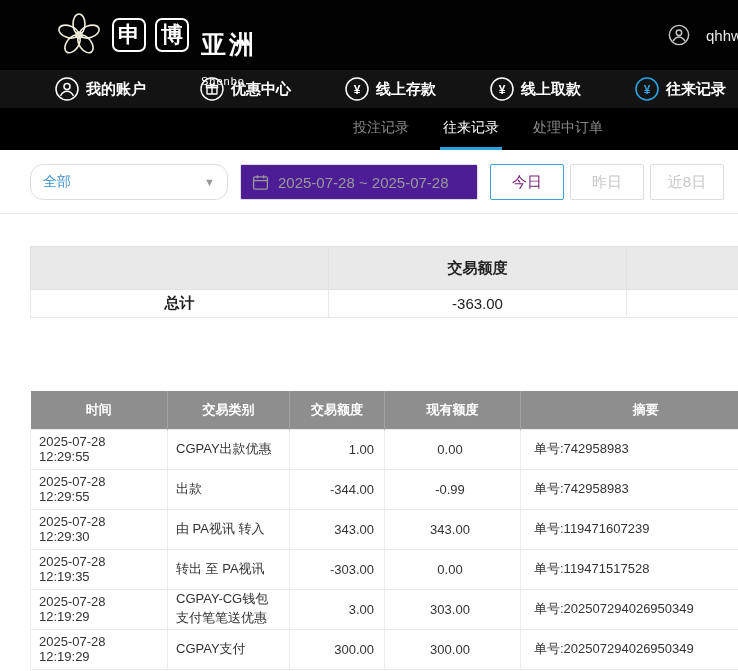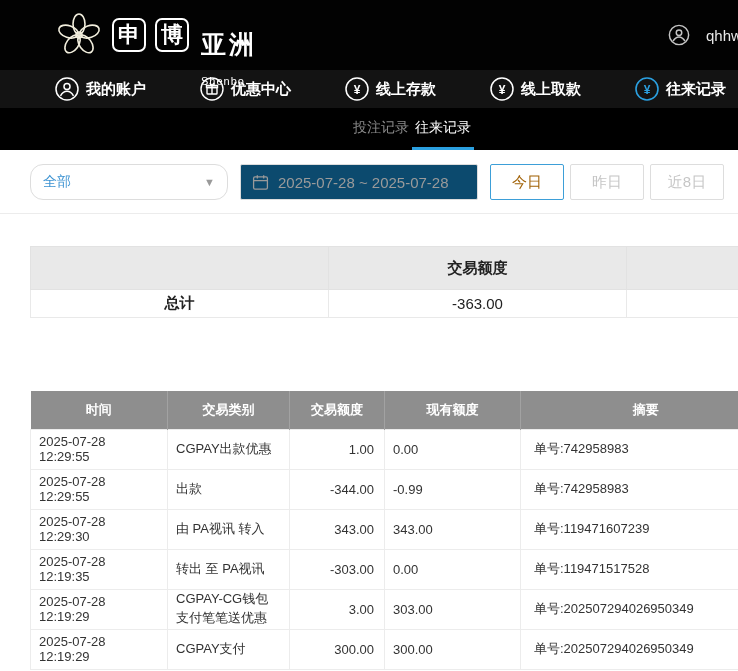--- a/index.html
+++ b/index.html
@@ -21,41 +21,41 @@
               align-items:center; gap:16px; color:#e8e8e8; font-size:15px;
               white-space:nowrap; cursor:pointer; }
 
   
   .nav { height:38px; background:#131313; display:flex; align-items:center;
          padding-left:55px; gap:54px; overflow:hidden; }
   .nav-item { display:flex; align-items:center; gap:7px; color:#fff; font-size:15px;
               font-weight:bold; white-space:nowrap; cursor:pointer; flex:none; }
 
   
-  .tabs { height:42px; background:#000; display:flex; padding-left:350px; }
+  .tabs { height:42px; background:#000; display:flex; padding-left:350px; gap:28px; }
   .tab { display:flex; align-items:center; font-size:14px; color:#8b8b8b;
          border-bottom:3px solid transparent; padding:0 3px; cursor:pointer;
          white-space:nowrap; }
   .tab.active { color:#fff; border-bottom-color:#2ba0e0; }
 
   
   .filters { display:flex; gap:12px; padding:14px 0 0 30px; align-items:center; }
   .sel { width:198px; height:36px; border:1px solid #ddd; border-radius:13px;
          display:flex; align-items:center; padding:0 12px; font-size:14px;
          color:#3d93d2; background:#fff; cursor:pointer; }
   .sel .caret { margin-left:auto; color:#9a9a9a; font-size:11px; }
   .datebox { width:238px; height:36px; border:1px solid #ddd; border-radius:2px;
              display:flex; align-items:center; gap:9px; padding:0 11px;
-             font-size:15px; color:#9a9a9a; background:#0c4a6e; cursor:pointer;
+             font-size:15px; color:#9a9a9a; background:#4c1d95; cursor:pointer;
              white-space:nowrap; }
   .qgroup { display:flex; gap:6px; }
   .qbtn { width:74px; height:36px; border:1px solid #ddd; background:#fff;
           border-radius:2px; font-size:15px; color:#c6c6c6; cursor:pointer;
           font-family:inherit; }
-  .qbtn.active { border-color:#3d9fd8; color:#a16207; }
+  .qbtn.active { border-color:#3d9fd8; color:#701a75; }
 
   .divider { border:none; border-top:1px solid #ececec; margin-top:13px; }
 
   
   .summary { margin:32px 0 0 30px; width:708px; border-collapse:collapse;
              table-layout:fixed; }
   .summary th { background:#e9e9e9; height:43px; font-size:15px; color:#222;
                 font-weight:bold; border:1px solid #e2e2e2; }
   .summary td { height:28px; text-align:center; font-size:15px; color:#222;
                 border:1px solid #e9e9e9; }
@@ -65,21 +65,21 @@
   .txn { margin:73px 0 0 30px; width:740px; border-collapse:collapse;
          table-layout:fixed; }
   .txn thead th { background:#8e8e8e; color:#fff; font-size:13px; font-weight:bold;
                   height:38px; border-right:1px solid #a2a2a2; }
   .txn thead th:last-child { border-right:none; }
   .txn tbody td { height:40px; font-size:13px; color:#333;
                   border:1px solid #ececec; padding:0 8px; background:#fff; }
   .txn td.t-time { }
   .txn td.t-type { padding-left:8px; line-height:1.45; }
   .txn td.t-amt  { text-align:right; padding-right:10px; }
-  .txn td.t-bal  { text-align:left; padding-right:13px; }
+  .txn td.t-bal  { text-align:center; padding-right:13px; }
   .txn td.t-memo { padding-left:13px; }
 
   svg { display:block; }
 </style>
 </head>
 <body>
 
 <div class="hdr">
   <div class="logo">
     <span class="logo-flower">
@@ -165,20 +165,21 @@
         <text x="12" y="16.5" font-size="12" text-anchor="middle" fill="#2ba0e0">¥</text>
       </svg>
     </span>
     <span>往来记录</span>
   </div>
 </div>
 
 <div class="tabs">
   <div class="tab">投注记录</div>
   <div class="tab active">往来记录</div>
+  <div class="tab">处理中订单</div>
 </div>
 
 <div class="filters">
   <div class="sel">
     <span>全部</span>
     <span class="caret">▼</span>
   </div>
   <div class="datebox">
     <span>
       <svg width="17" height="17" viewBox="0 0 16 16">

